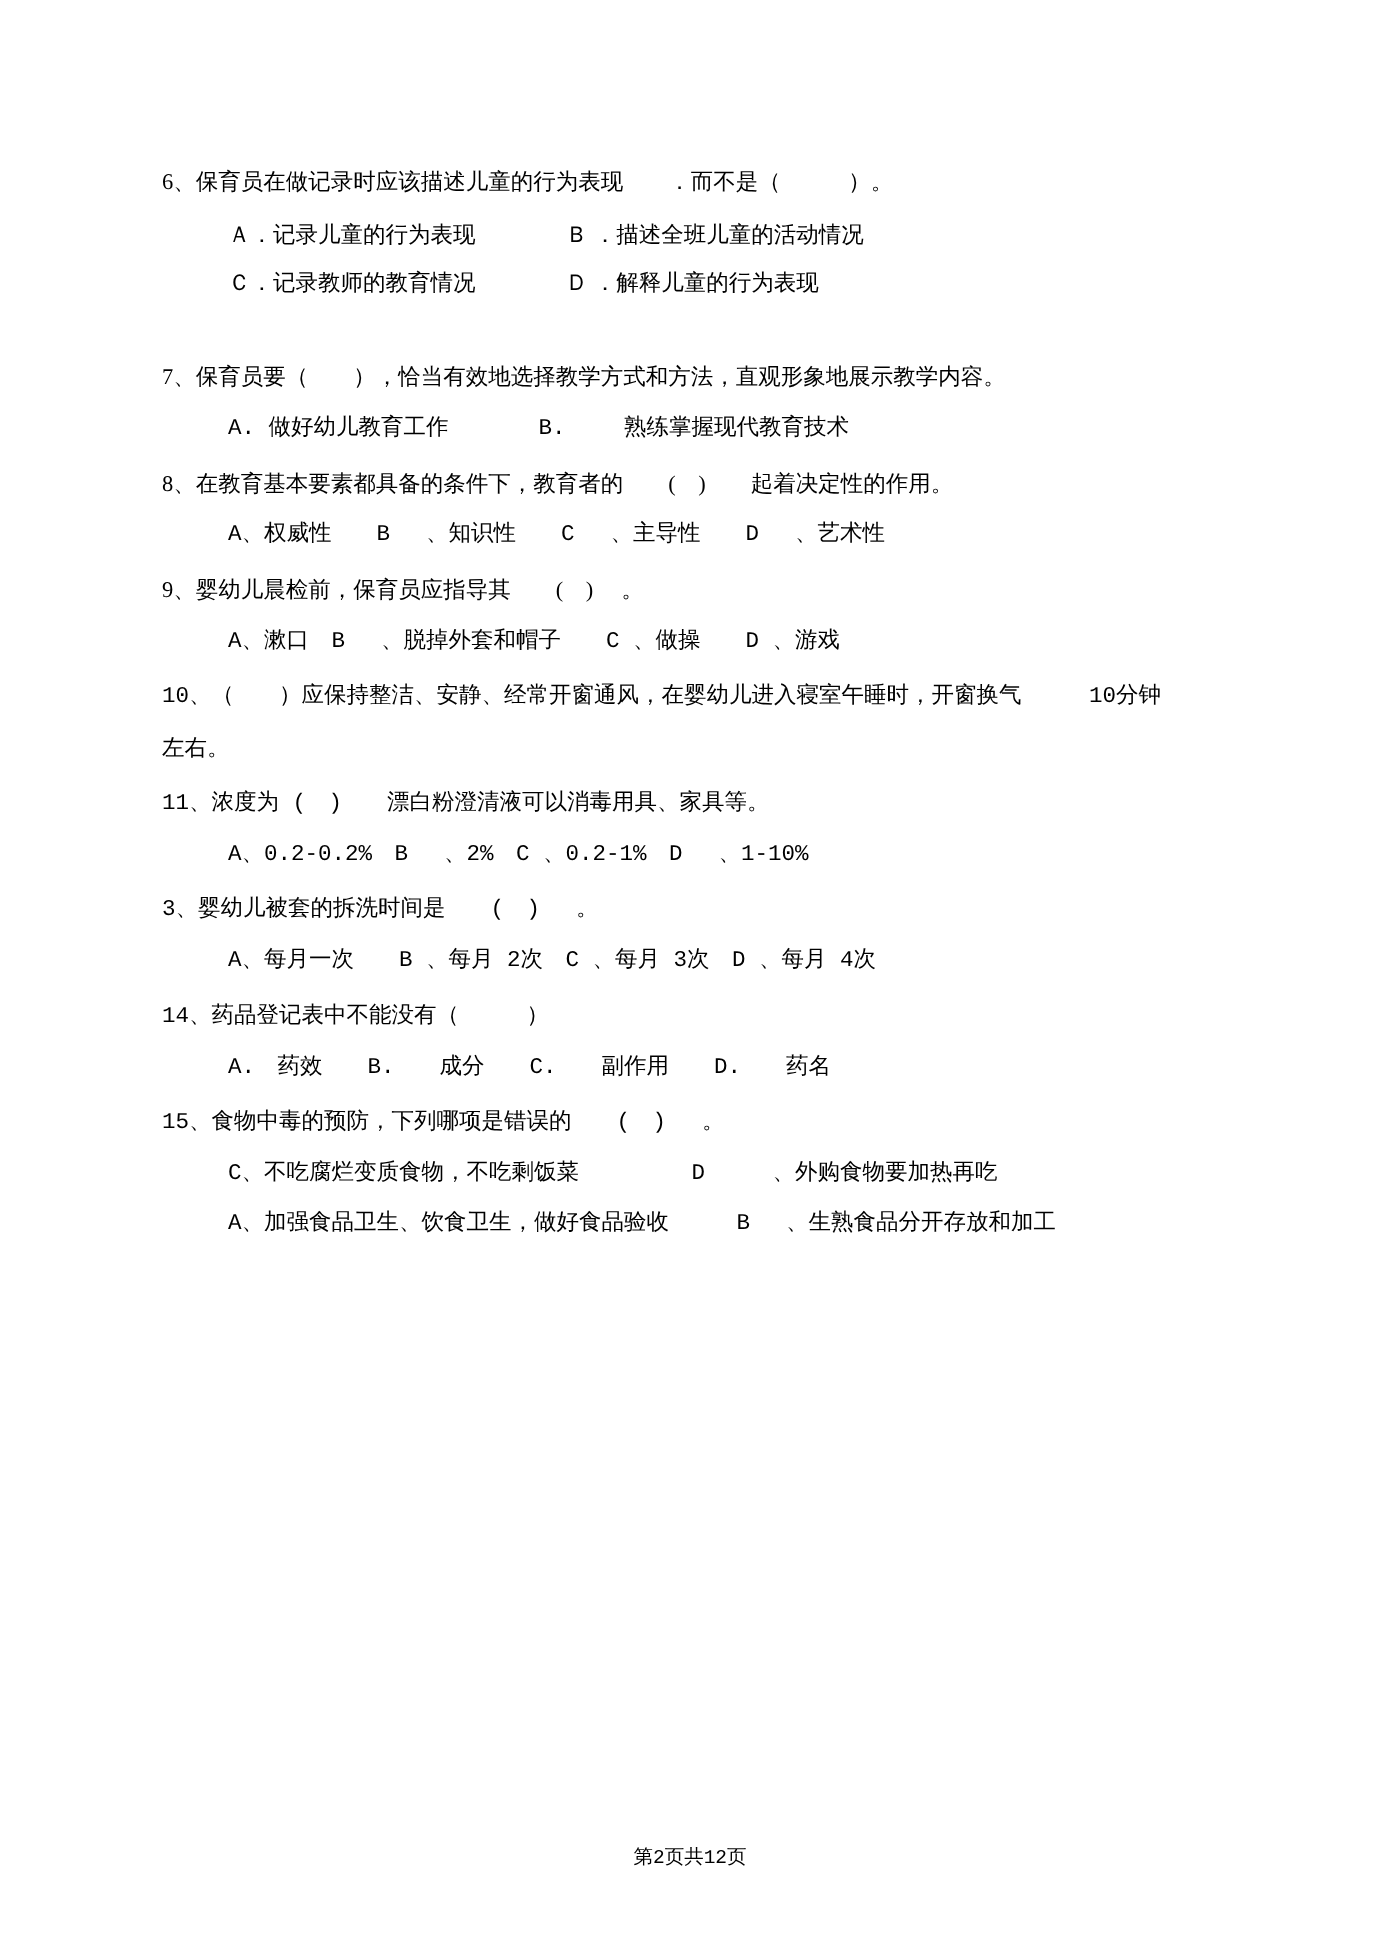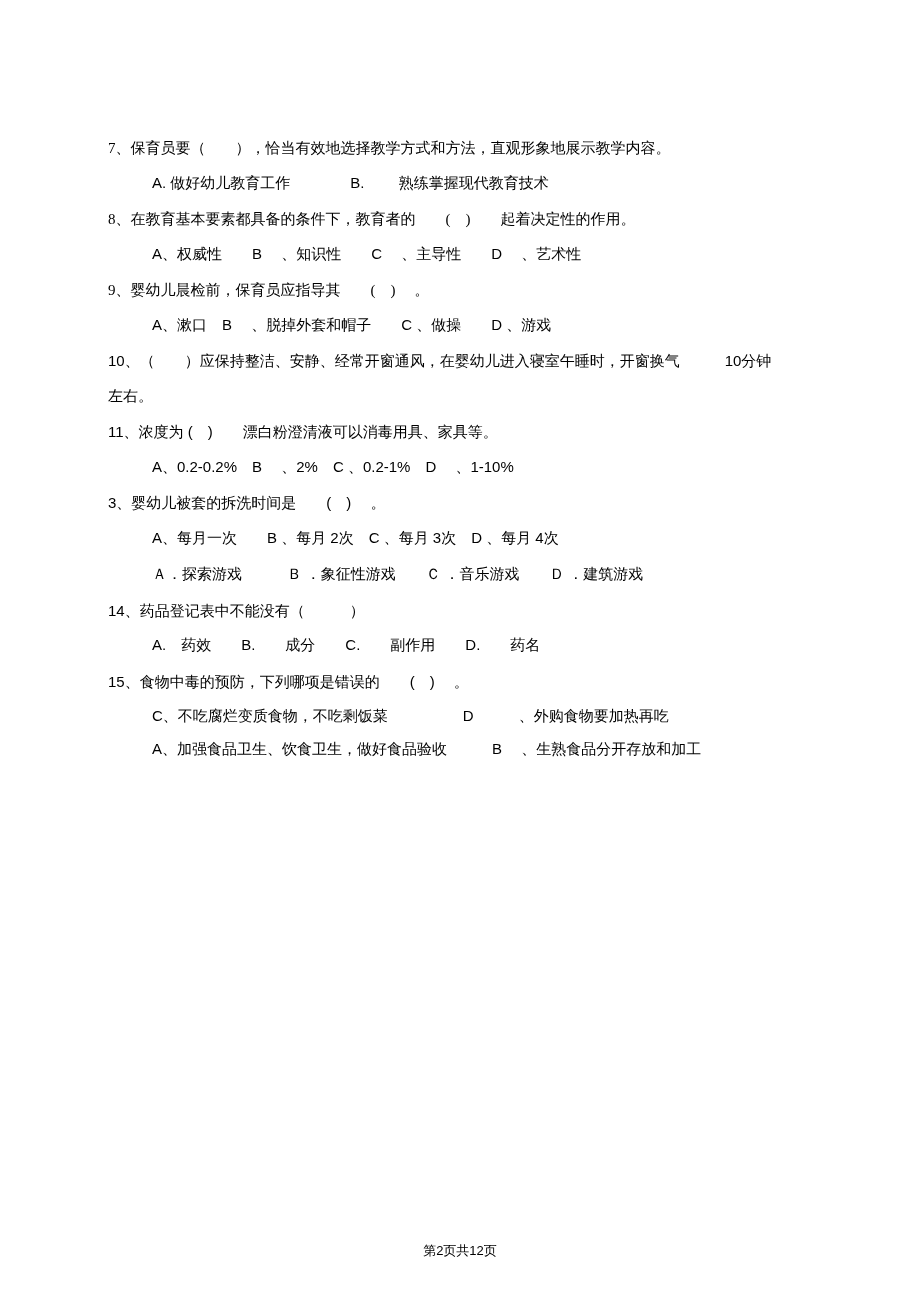--- a/index.html
+++ b/index.html
@@ -21,36 +21,43 @@
     margin-bottom: 8px;
     line-height: 1.9;
   }
   .q .stem {
     margin-bottom: 6px;
   }
   .q .optline {
     padding-left: 44px;
     margin-bottom: 4px;
   }
-  .ff { font-family: Liberation Sans, sans-serif; }
+  .ff { font-family: Liberation Mono, monospace; }
   .footer {
     position: absolute;
-    bottom: 43px;
+    bottom: 56px;
     left: 0;
     width: 100%;
     text-align: center;
     font-size: 13px;
   }
   .spacer { height: 26px; }
 </style>
 </head>
 <body>
 
 <div class="page">
 
+  <div class="q">
+    <div class="stem">
+      <span>6、保育员在做记录时应该描述儿童的行为表现</span>　　<span>．而不是（　　　）。</span>
+    </div>
+    <div class="optline">Ａ．记录儿童的行为表现　　　　Ｂ ．描述全班儿童的活动情况</div>
+    <div class="optline">Ｃ．记录教师的教育情况　　　　Ｄ ．解释儿童的行为表现</div>
+  </div>
 
   <div class="spacer"></div>
 
   <div class="q">
     <div class="stem">7、保育员要（　　），恰当有效地选择教学方式和方法，直观形象地展示教学内容。</div>
     <div class="optline ff">A. 做好幼儿教育工作　　　　B. 　　熟练掌握现代教育技术</div>
   </div>
 
   <div class="q">
     <div class="stem">8、在教育基本要素都具备的条件下，教育者的　　(　)　　起着决定性的作用。</div>
@@ -71,21 +78,20 @@
     <div class="stem ff">11、浓度为 (　)　　漂白粉澄清液可以消毒用具、家具等。</div>
     <div class="optline ff">A、0.2-0.2%　B 　、2%　C 、0.2-1%　D 　、1-10%</div>
   </div>
 
   <div class="q">
     <div class="stem ff">3、婴幼儿被套的拆洗时间是　　(　) 　。</div>
     <div class="optline ff">A、每月一次　　B 、每月 2次　C 、每月 3次　D 、每月 4次</div>
   </div>
 
   <div class="q">
-    <div class="optline">Ａ．探索游戏　　　Ｂ ．象征性游戏　　Ｃ ．音乐游戏　　Ｄ ．建筑游戏</div>
   </div>
 
   <div class="q">
     <div class="stem ff">14、药品登记表中不能没有（　　　）</div>
     <div class="optline ff">A.　药效　　B.　　成分　　C.　　副作用　　D.　　药名</div>
   </div>
 
   <div class="q">
     <div class="stem ff">15、食物中毒的预防，下列哪项是错误的　　(　) 　。</div>
     <div class="optline ff">C、不吃腐烂变质食物，不吃剩饭菜　　　　　D　　　、外购食物要加热再吃</div>

